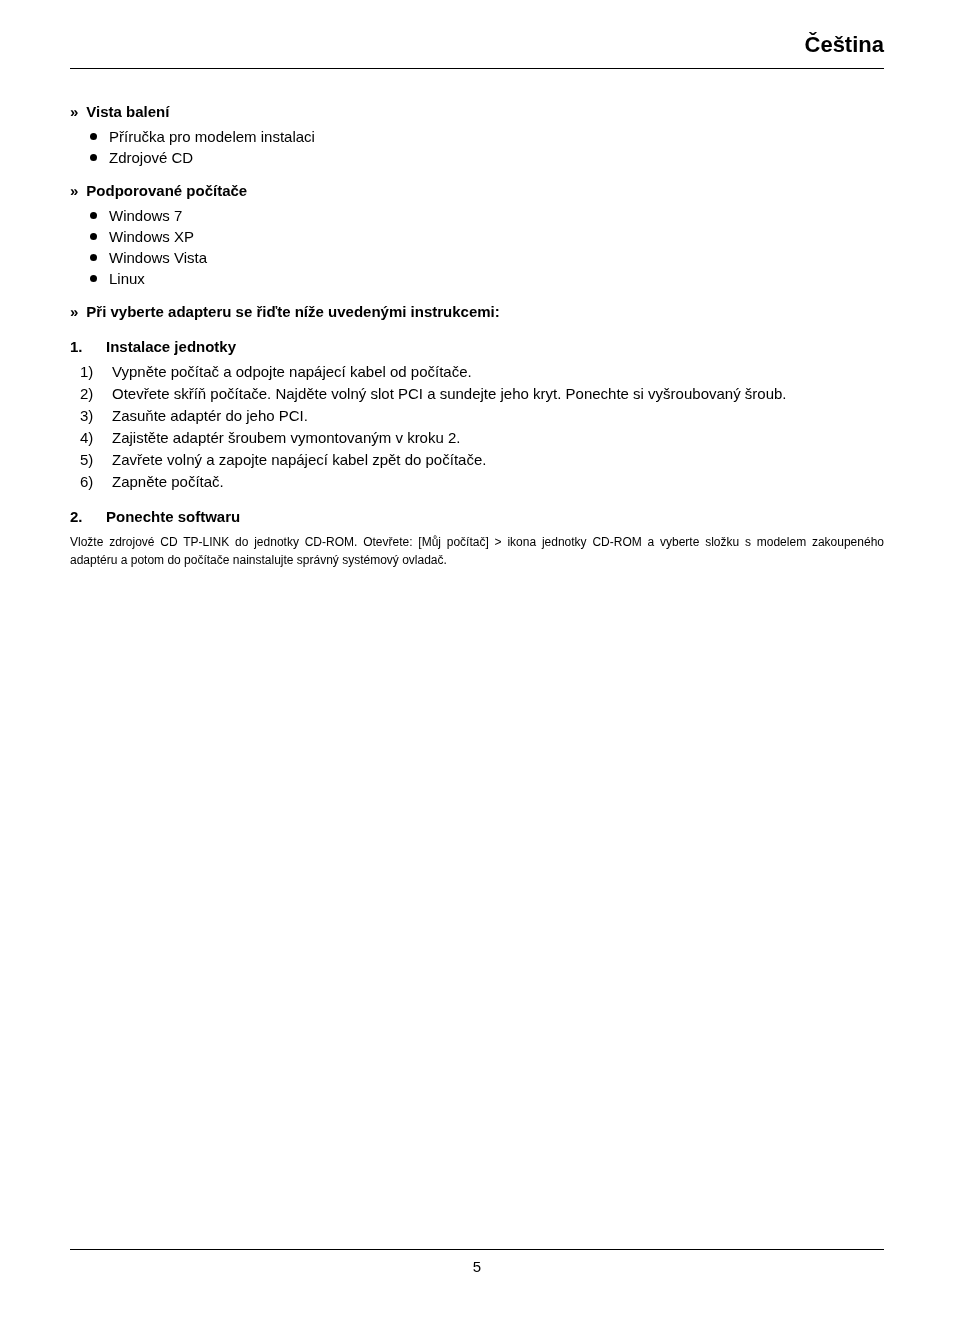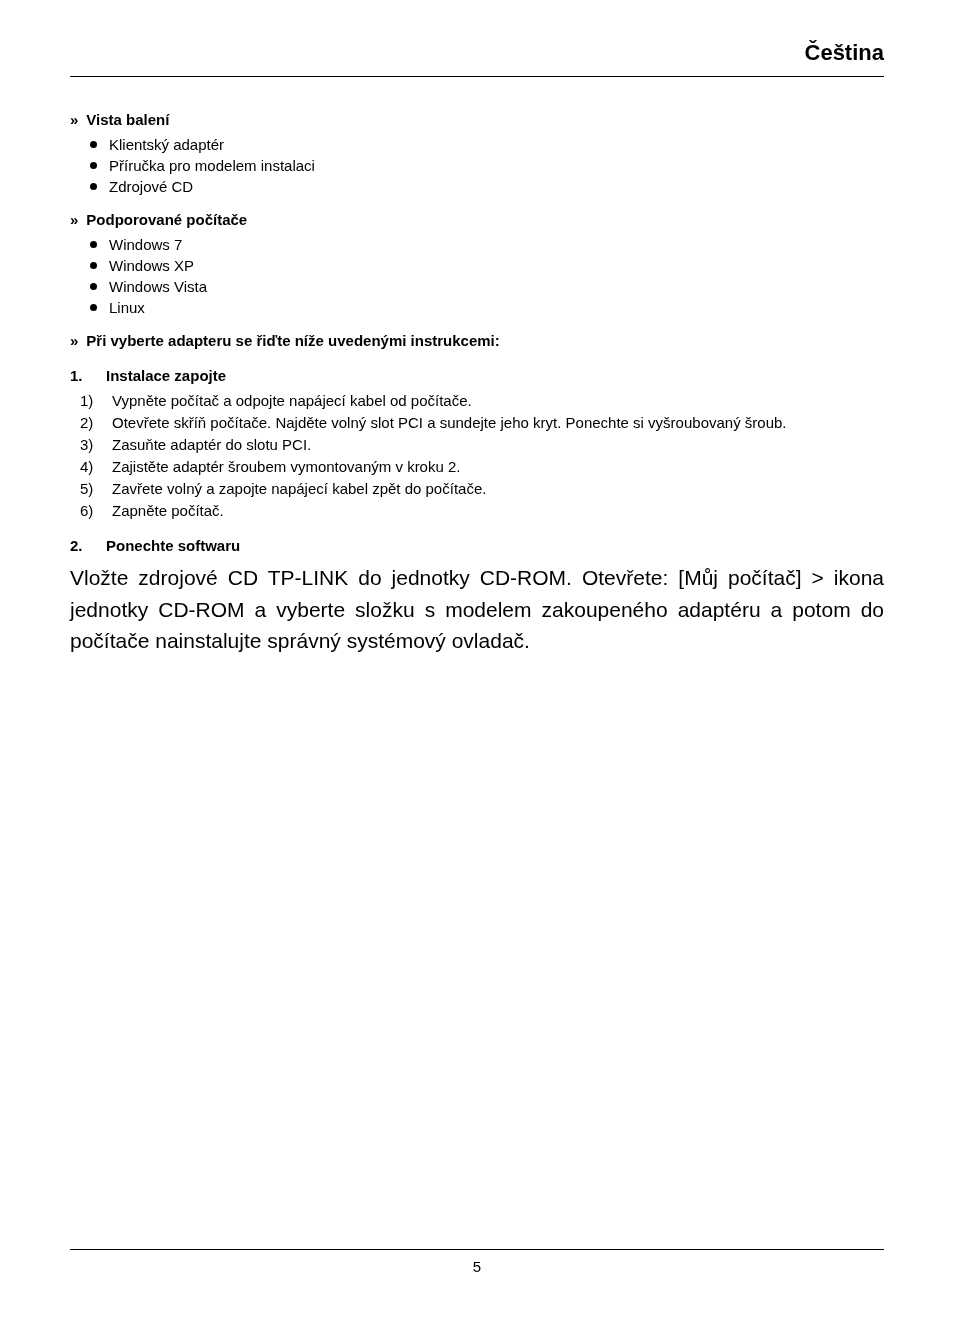--- a/index.html
+++ b/index.html
@@ -14,21 +14,21 @@
       background: #ffffff;
       font-family: Arial, Helvetica, sans-serif;
       font-size: 15px;
       color: #000000;
       position: relative;
     }
 
     .page-container {
       width: 954px;
       min-height: 1335px;
-      padding: 40px 70px 60px 70px;
+      padding: 32px 70px 60px 70px;
       position: relative;
       display: flex;
       flex-direction: column;
       justify-content: space-between;
     }
 
     .top-rule {
       border: none;
       border-top: 1.5px solid #000;
       margin-bottom: 18px;
@@ -111,21 +111,21 @@
       display: flex;
       align-items: flex-start;
     }
 
     .ordered-section-heading .num {
       min-width: 36px;
       font-weight: bold;
     }
 
     .paragraph-text {
-      font-size: 21px;
+      font-size: 12px;
       line-height: 1.5;
       text-align: justify;
       margin-top: 6px;
       margin-bottom: 10px;
     }
 
     .bottom-rule {
       border: none;
       border-top: 1.5px solid #000;
       margin-top: auto;
@@ -154,24 +154,20 @@
 
   <div class="content-area">
 
     <div class="section-heading">
       <span class="bullet-arrow">»</span>
       <span>Vista balení</span>
     </div>
     <ul class="bullet-list">
       <li>
         <span class="dot"></span>
-        <span>Klientský adaptér</span>
-      </li>
-      <li>
-        <span class="dot"></span>
         <span>Příručka pro modelem instalaci</span>
       </li>
       <li>
         <span class="dot"></span>
         <span>Zdrojové CD</span>
       </li>
     </ul>
 
     <div class="section-heading">
       <span class="bullet-arrow">»</span>
@@ -196,35 +192,35 @@
       </li>
     </ul>
 
     <div class="section-heading">
       <span class="bullet-arrow">»</span>
       <span>Při vyberte adapteru se řiďte níže uvedenými instrukcemi:</span>
     </div>
 
     <div class="ordered-section-heading">
       <span class="num">1.</span>
-      <span>Instalace zapojte</span>
+      <span>Instalace jednotky</span>
     </div>
 
     <ul class="numbered-list">
       <li>
         <span class="num">1)</span>
         <span class="text">Vypněte počítač a odpojte napájecí kabel od počítače.</span>
       </li>
       <li>
         <span class="num">2)</span>
         <span class="text">Otevřete skříň počítače. Najděte volný slot PCI a sundejte jeho kryt. Ponechte si vyšroubovaný šroub.</span>
       </li>
       <li>
         <span class="num">3)</span>
-        <span class="text">Zasuňte adaptér do slotu PCI.</span>
+        <span class="text">Zasuňte adaptér do jeho PCI.</span>
       </li>
       <li>
         <span class="num">4)</span>
         <span class="text">Zajistěte adaptér šroubem vymontovaným v kroku 2.</span>
       </li>
       <li>
         <span class="num">5)</span>
         <span class="text">Zavřete volný a zapojte napájecí kabel zpět do počítače.</span>
       </li>
       <li>

